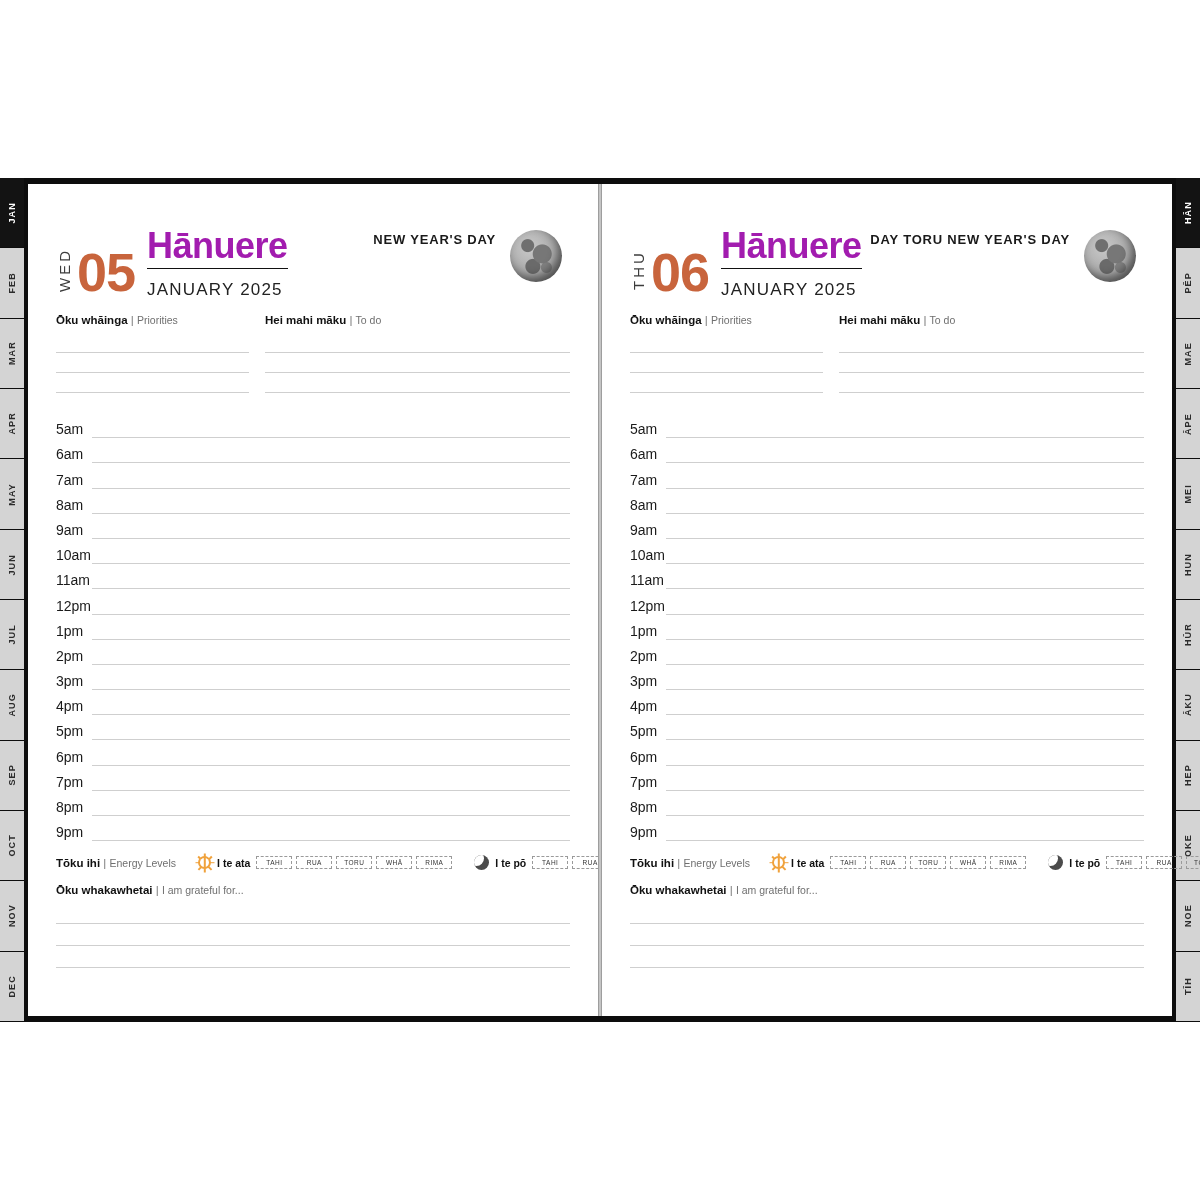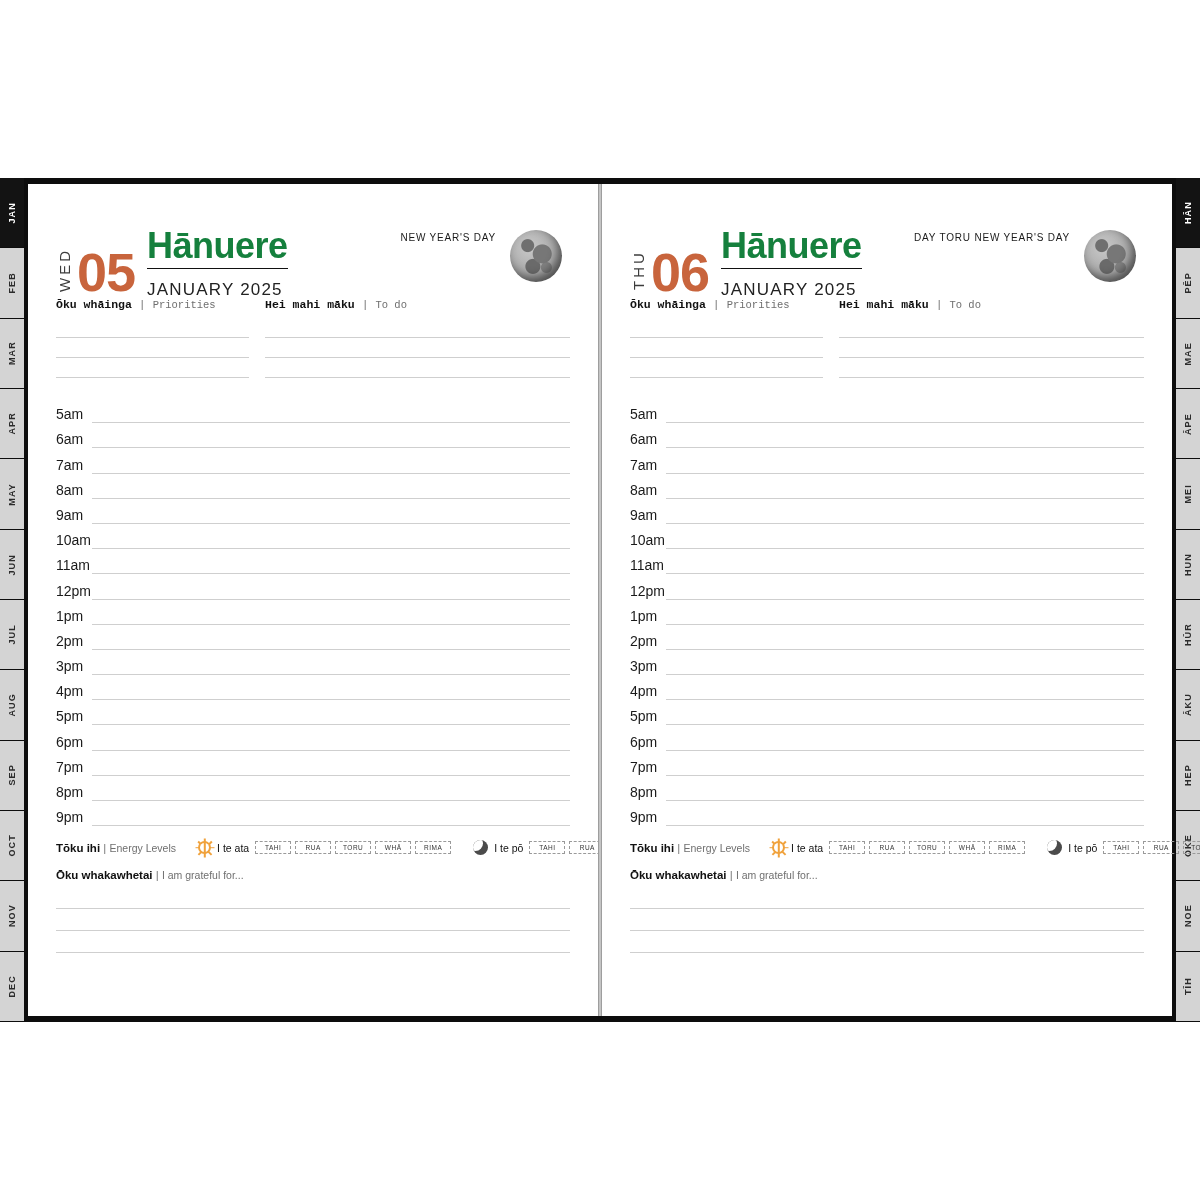--- a/index.html
+++ b/index.html
@@ -49,40 +49,40 @@
     font-size:15px;letter-spacing:3px;color:#3c3c3c;
     writing-mode:vertical-rl;transform:rotate(180deg);
     height:56px;display:flex;align-items:center;justify-content:center;
     margin-right:4px;font-weight:400;
   }
   .daynum{
     font-size:54px;font-weight:700;color:#c8643c;line-height:0.95;
     letter-spacing:-1px;margin-right:12px;
   }
   .mth{line-height:1;}
-  .mth .mi{font-size:36px;font-weight:700;color:#15803d;letter-spacing:-0.5px;margin-top:31px;}
+  .mth .mi{font-size:36px;font-weight:700;color:#a21caf;letter-spacing:-0.5px;margin-top:31px;}
   .mth .rule{height:1px;background:#111;margin:4px 0 3px 0;}
   .mth .my{font-size:17px;color:#222;letter-spacing:1.2px;font-weight:400;margin-top:12px;}
   .holiday{
-    position:absolute;right:74px;top:8px;font-size:10px;letter-spacing:0.8px;
-    color:#1a1a1a;text-align:right;font-weight:400;
+    position:absolute;right:74px;top:8px;font-size:13px;letter-spacing:0.8px;
+    color:#1a1a1a;text-align:right;font-weight:700;
   }
   .moon{
     position:absolute;right:8px;top:6px;width:52px;height:52px;border-radius:50%;
     background:
       radial-gradient(circle at 34% 30%, #6f6f6f 0 6px, rgba(0,0,0,0) 7px),
       radial-gradient(circle at 62% 46%, #777 0 9px, rgba(0,0,0,0) 10px),
       radial-gradient(circle at 44% 70%, #6a6a6a 0 7px, rgba(0,0,0,0) 8px),
       radial-gradient(circle at 70% 72%, #808080 0 5px, rgba(0,0,0,0) 6px),
       radial-gradient(circle at 38% 34%, #c9c9c9 0%, #a9a9a9 55%, #7e7e7e 100%);
     box-shadow:inset -4px -5px 10px rgba(0,0,0,.45);
   }
 
   
-  .toprow{display:flex;gap:16px;margin-top:0;font-family:Liberation Mono, monospace;}
+  .toprow{display:flex;gap:16px;margin-top:16px;}
   .tcol{flex:1;}
   .tcol.wide{flex:1.58;}
   .lbl{font-size:11.5px;color:#111;margin-bottom:7px;}
   .lbl b{font-weight:700;}
   .lbl .sep{color:#777;font-weight:400;}
   .lbl .sub{color:#6f6f6f;font-weight:400;font-size:10.5px;}
   .blank-lines .ln{border-bottom:1px solid #cfcfcf;height:19px;}
 
   
   .sched{margin-top:20px;}
@@ -113,21 +113,21 @@
     transform:translate(-50%,-50%) rotate(-45deg);text-decoration:none;}
   .sunc{width:9px;height:9px;border-radius:50%;background:#fff;position:absolute;left:2px;top:2px;}
   .moonsm{
     width:15px;height:15px;border-radius:50%;flex:0 0 15px;
     background:#4b4b4b;position:relative;overflow:hidden;
   }
   .moonsm::after{
     content:"";position:absolute;left:-5px;top:-4px;width:15px;height:15px;
     border-radius:50%;background:#ffffff;
   }
-  .etag{font-size:10.5px;font-weight:400;color:#111;white-space:nowrap;}
+  .etag{font-size:10.5px;font-weight:700;color:#111;white-space:nowrap;}
   .boxes{display:flex;gap:4px;}
   .bx{
     border:1px dashed #9a9a9a;font-size:6.5px;letter-spacing:0.5px;color:#333;
     padding:3px 5px 2px 5px;min-width:24px;text-align:center;line-height:1;
   }
 
   
   .grat{margin-top:14px;}
   .grat .lbl{margin-bottom:6px;}
   .gl .ln{border-bottom:1px solid #cfcfcf;height:21px;}

